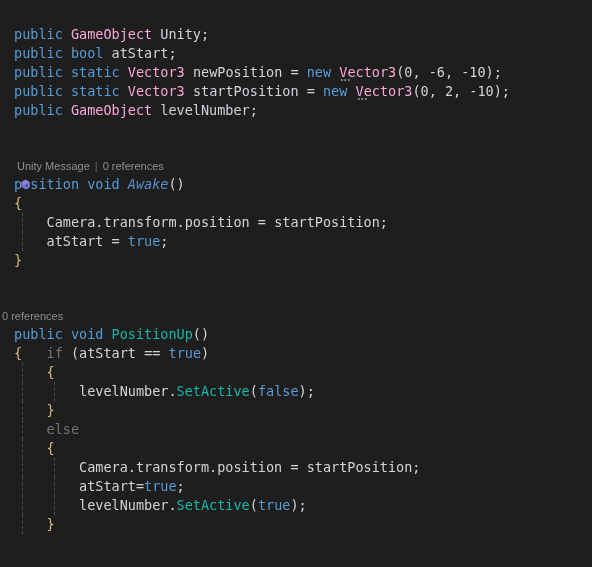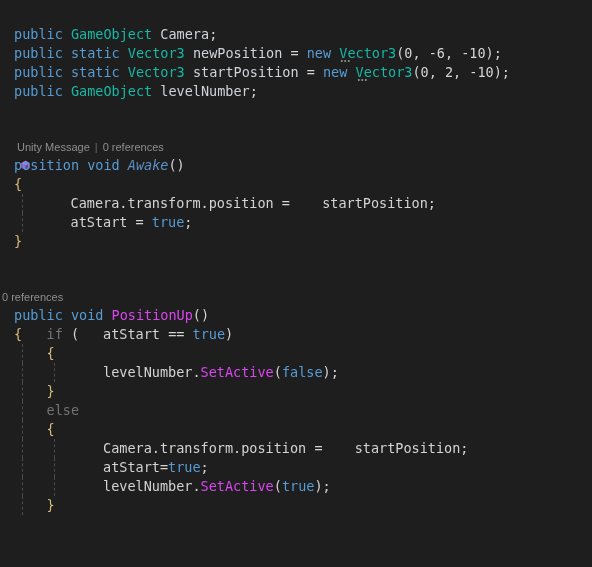--- a/index.html
+++ b/index.html
@@ -54,24 +54,24 @@
     width: 11px;
     height: 11px;
     position: relative;
     top: 0px;
   }
 
   .blank { height: 19px; }
 
   
   .kw   { color: #569cd6; }            
-  .type { color: #14b8a6; }            
-  .id   { color: #d4d4d4; margin-left: 24px; }            
+  .type { color: #f9a8d4; }            
+  .id   { color: #d4d4d4; }            
   .fld  { color: #cfd4da; }            
-  .mth  { color: #d946ef; margin-top: 16px; }            
+  .mth  { color: #14b8a6; margin-top: 16px; }            
   .umsg { color: #5b8fc9; font-style: italic; }            
   .ctl  { color: #737373; }            
   .op   { color: #d4d4d4; }            
   .br1  { color: #d7ba7d; }            
   .br2  { color: #d7ba7d; }            
   .par  { color: #d4d4d4; }            
 
   
   .sugg {
     position: relative;
@@ -97,22 +97,23 @@
     border-left: 1px dashed #5a5a5a;
     opacity: 0.75;
     pointer-events: none;
   }
 </style>
 </head>
 <body>
 
 <div id="editor">
 
-  <div class="line"><span class="kw">public</span><span class="op"> </span><span class="type">GameObject</span><span class="op"> </span><span class="fld">Camera</span><span class="op">;</span></div>
+  <div class="line"><span class="kw">public</span><span class="op"> </span><span class="type">GameObject</span><span class="op"> </span><span class="fld">Unity</span><span class="op">;</span></div>
 
+  <div class="line"><span class="kw">public</span><span class="op"> </span><span class="kw">bool</span><span class="op"> </span><span class="fld">atStart</span><span class="op">;</span></div>
 
   <div class="line"><span class="kw">public</span><span class="op"> </span><span class="kw">static</span><span class="op"> </span><span class="type">Vector3</span><span class="op"> </span><span class="fld">newPosition</span><span class="op"> </span><span class="op">=</span><span class="op"> </span><span class="kw">new</span><span class="op"> </span><span class="type sugg">Vector3</span><span class="op">(0, -6, -10)</span><span class="op">;</span></div>
 
   <div class="line"><span class="kw">public</span><span class="op"> </span><span class="kw">static</span><span class="op"> </span><span class="type">Vector3</span><span class="op"> </span><span class="fld">startPosition</span><span class="op"> </span><span class="op">=</span><span class="op"> </span><span class="kw">new</span><span class="op"> </span><span class="type sugg">Vector3</span><span class="op">(0, 2, -10)</span><span class="op">;</span></div>
 
   <div class="line"><span class="kw">public</span><span class="op"> </span><span class="type">GameObject</span><span class="op"> </span><span class="fld">levelNumber</span><span class="op">;</span></div>
 
   <div class="blank"></div>
   <div class="blank"></div>
 

